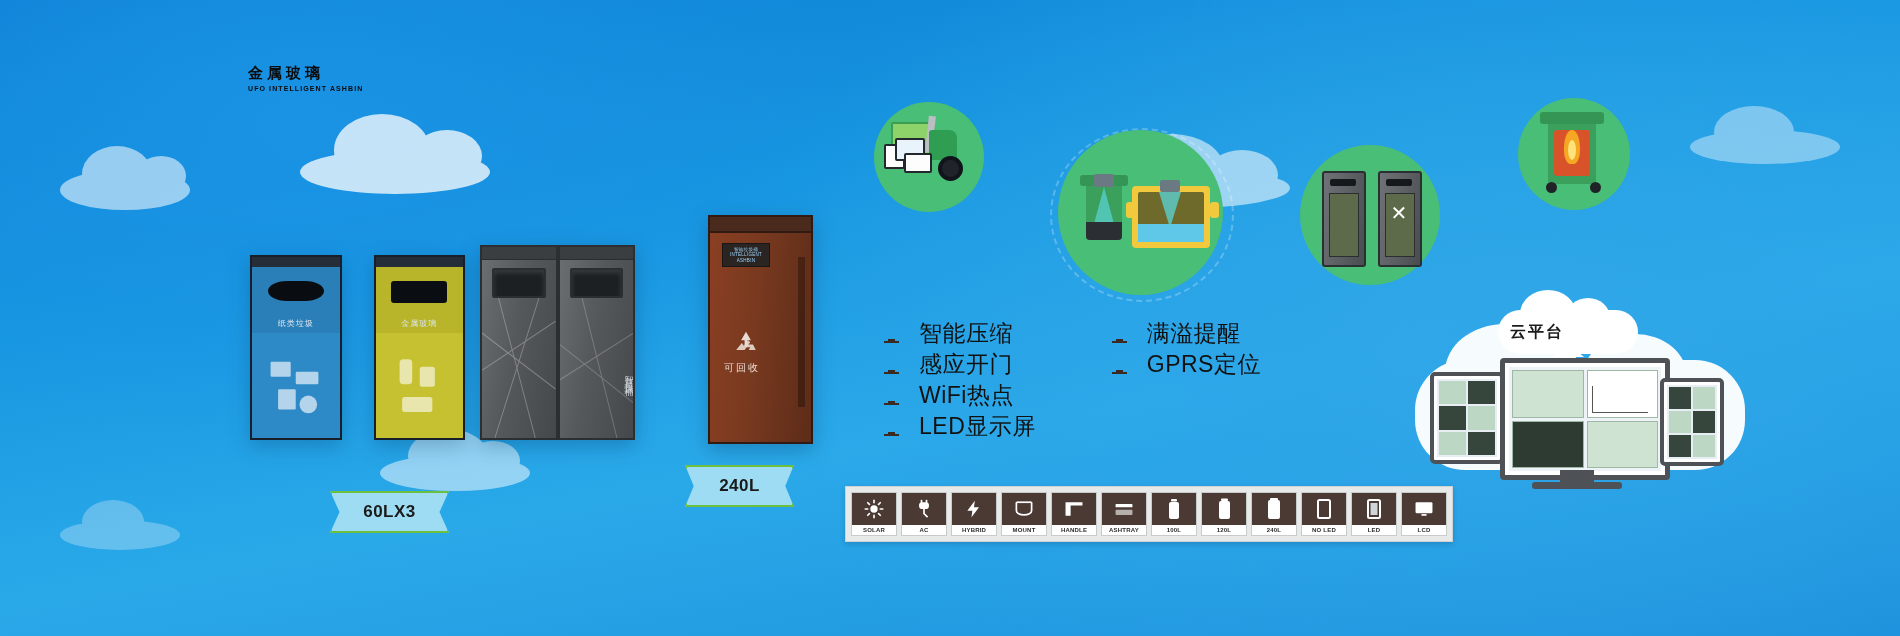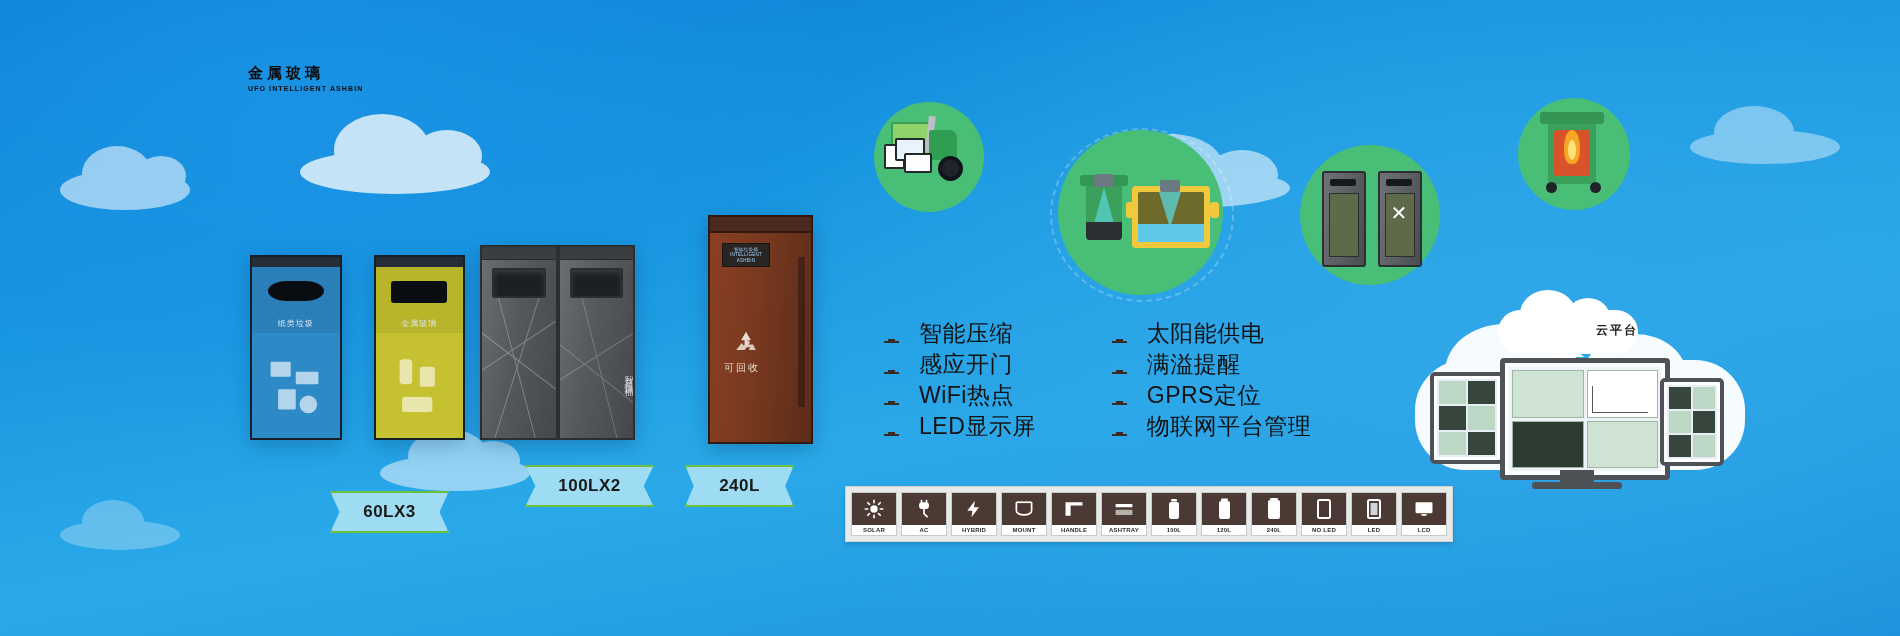--- a/index.html
+++ b/index.html
@@ -175,21 +175,21 @@
       display:flex;flex-direction:column;align-items:center;}
   .badge .bi{flex:1;width:100%;background:#4a3a33;display:flex;align-items:center;justify-content:center;color:#fff;}
   .badge .bl{height:10px;line-height:10px;font-size:6px;font-weight:bold;color:#2a2a2a;letter-spacing:.2px;}
   .bi svg{display:block;}
 
   
   #cloud-tag{position:absolute;left:1498px;top:300px;width:140px;height:60px;}
   .cloudshape{position:absolute;left:0;top:10px;width:140px;height:44px;background:#fff;border-radius:22px;}
   .cloudshape:before{content:"";position:absolute;left:22px;top:-20px;width:56px;height:48px;background:#fff;border-radius:50%;}
   .cloudshape:after{content:"";position:absolute;left:68px;top:-12px;width:44px;height:40px;background:#fff;border-radius:50%;}
-  #cloud-tag .ct{position:absolute;left:0;top:22px;width:140px;text-align:right;font-size:12px;
+  #cloud-tag .ct{position:absolute;left:12px;top:22px;width:140px;text-align:left;font-size:16px;
       font-weight:bold;color:#1b1b1b;letter-spacing:2px;z-index:3;}
   .up-arrow{position:absolute;left:1560px;top:355px;width:16px;height:22px;background:#fff;}
   .up-arrow:before{content:"";position:absolute;left:-8px;top:-12px;border-left:16px solid transparent;
       border-right:16px solid transparent;border-bottom:14px solid #fff;}
   #bigcloud{position:absolute;left:1415px;top:360px;width:330px;height:110px;background:#fff;border-radius:50px;opacity:.96;}
   #bigcloud:before{content:"";position:absolute;left:30px;top:-36px;width:120px;height:96px;background:#fff;border-radius:50%;}
   #bigcloud:after{content:"";position:absolute;left:168px;top:-26px;width:104px;height:86px;background:#fff;border-radius:50%;}
   #monitor-big{position:absolute;left:1500px;top:358px;width:160px;height:112px;background:#fff;
       border:5px solid #4e5256;border-radius:4px;z-index:4;overflow:hidden;}
   .mscr{position:absolute;inset:4px;background:#eef3f7;display:grid;grid-template-columns:1fr 1fr;gap:3px;padding:3px;}
@@ -301,21 +301,20 @@
           <path d="M6 30 L14 20 L17 24 L23 16 L26 19 L18 30 Z" opacity=".9"></path>
           <path d="M34 30 L24 30 L26 26 L20 26 L20 22 L30 22 Z" opacity=".9"></path>
         </g>
       </svg>
       <div class="br-txt">可回收</div>
       <div class="br-strip"></div>
     </div>
   </div>
 
   <div class="ribbon" id="rib-1">60LX3</div>
-  <div class="ribbon" id="rib-2">100LX2</div>
   <div class="ribbon" id="rib-3">240L</div>
 
   <div class="dashed-link"></div>
 
   <div class="gcircle" id="gc-1">
     <div class="ill">
       <div class="truck-box"></div>
         <div class="truck-arm"></div>
         <div class="truck-cab"></div>
       <div class="truck-w truck-w1"></div>
@@ -385,33 +384,25 @@
         <span class="ftxt">WiFi热点</span>
       </div>
       <div class="fitem">
         <span class="monitor"><span class="scr"></span><span class="std"></span><span class="base"></span></span>
         <span class="ftxt">LED显示屏</span>
       </div>
     </div>
     <div class="fcol">
       <div class="fitem">
         <span class="monitor"><span class="scr"></span><span class="std"></span><span class="base"></span></span>
-        <span class="ftxt">太阳能供电</span>
-      </div>
-      <div class="fitem">
-        <span class="monitor"><span class="scr"></span><span class="std"></span><span class="base"></span></span>
         <span class="ftxt">满溢提醒</span>
       </div>
       <div class="fitem">
         <span class="monitor"><span class="scr"></span><span class="std"></span><span class="base"></span></span>
         <span class="ftxt">GPRS定位</span>
-      </div>
-      <div class="fitem">
-        <span class="monitor"><span class="scr"></span><span class="std"></span><span class="base"></span></span>
-        <span class="ftxt">物联网平台管理</span>
       </div>
     </div>
   </div>
 
   <div id="badges">
     <div class="badge">
       <span class="bi">
           <svg width="20" height="20" viewBox="0 0 24 24">
             <g fill="#fff">
               <circle cx="12" cy="12" r="4.4"></circle>

